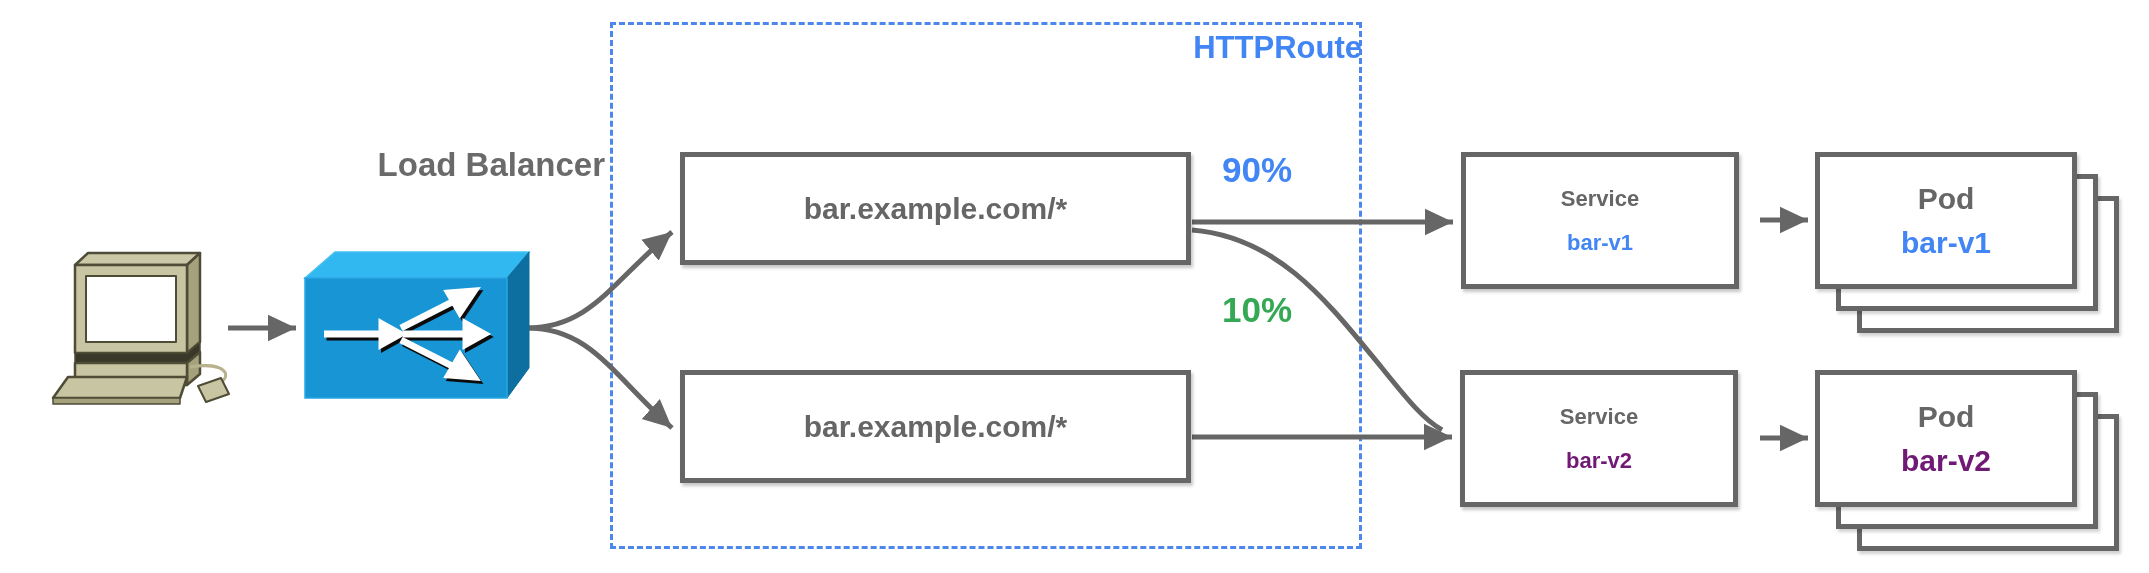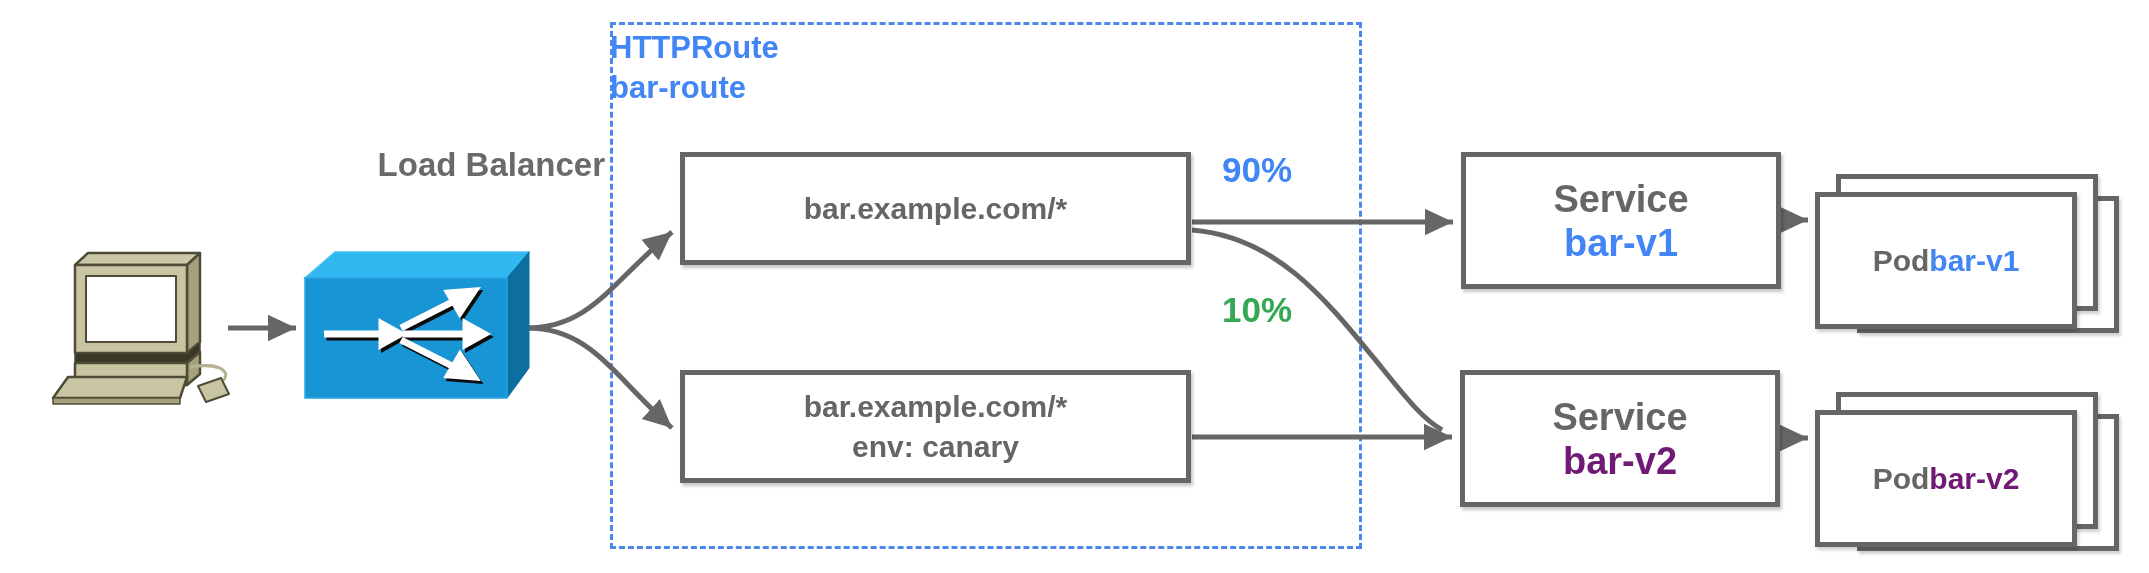--- a/index.html
+++ b/index.html
@@ -21,21 +21,21 @@
     position: absolute;
     left: 610px; top: 22px;
     width: 752px; height: 527px;
     border: 3px dashed #4d86ec;
     z-index: 1;
   }
   .httproute-title {
     position: absolute;
     left: 610px; top: 28px;
     width: 752px;
-    text-align: left;
+    text-align: right;
     font-size: 31px; font-weight: bold;
     line-height: 40px;
     color: #4285F4;
     z-index: 3;
   }
 
   
   .node {
     position: absolute;
     background: #ffffff;
@@ -47,42 +47,42 @@
     justify-content: center;
     text-align: center;
     color: #666666;
     font-weight: bold;
     z-index: 3;
   }
   .match-box { left: 680px; width: 511px; height: 113px; font-size: 30px; line-height: 40px; }
   .match-top { top: 152px; }
   .match-canary { top: 370px; }
 
-  .service-box { width: 320px; height: 137px; font-size: 38px; line-height: 44px; }
+  .service-box { width: 278px; height: 137px; font-size: 22px; line-height: 44px; }
   .service-v1 { left: 1461px; top: 152px; }
   .service-v2 { left: 1460px; top: 370px; }
 
   .pod-stack { position: absolute; width: 305px; height: 182px; z-index: 3; }
   .pod-stack-v1 { left: 1815px; top: 152px; }
   .pod-stack-v2 { left: 1815px; top: 370px; }
   .pod-card {
     position: absolute;
     width: 262px; height: 137px;
     background: #ffffff;
     border: 5px solid #666666;
     box-shadow: 2px 3px 3px rgba(0,0,0,0.18);
   }
   .pod-card.back2 { left: 42px; top: 44px; z-index: 1; }
   .pod-card.back1 { left: 21px; top: 22px; z-index: 2; }
   .pod-card.front {
     left: 0; top: 0; z-index: 3;
-    display: flex; 
+    display: flex; flex-direction: column;
     align-items: center; justify-content: center;
     text-align: center; color: #666666; font-weight: bold;
-    font-size: 30px; line-height: 44px; margin-top: 40px;
+    font-size: 30px; line-height: 44px;
   }
 
   .name-blue  { color: #4285F4; }
   .name-green { color: #701a75; }
 
   .lb-label {
     position: absolute;
     left: 235px; top: 146px;
     width: 370px;
     text-align: right;
@@ -173,29 +173,27 @@
       <line x1="101" y1="94" x2="158" y2="123"></line>
         <polygon points="160,110 174,131 149,129"></polygon>
     </g>
   </svg>
 
   <div class="lb-label">Load Balancer</div>
 
   <div class="httproute-group"></div>
   <div class="httproute-title">
     <div>HTTPRoute</div>
-    <div>bar-route</div>
   </div>
 
   <div class="node match-box match-top">
     <div>bar.example.com/*</div>
   </div>
   <div class="node match-box match-canary">
     <div>bar.example.com/*</div>
-    <div>env: canary</div>
   </div>
 
   <div class="weight-label weight-90">90%</div>
   <div class="weight-label weight-10">10%</div>
 
   <div class="node service-box service-v1">
     <div>Service</div>
     <div class="name-blue">bar-v1</div>
   </div>
   <div class="node service-box service-v2">

